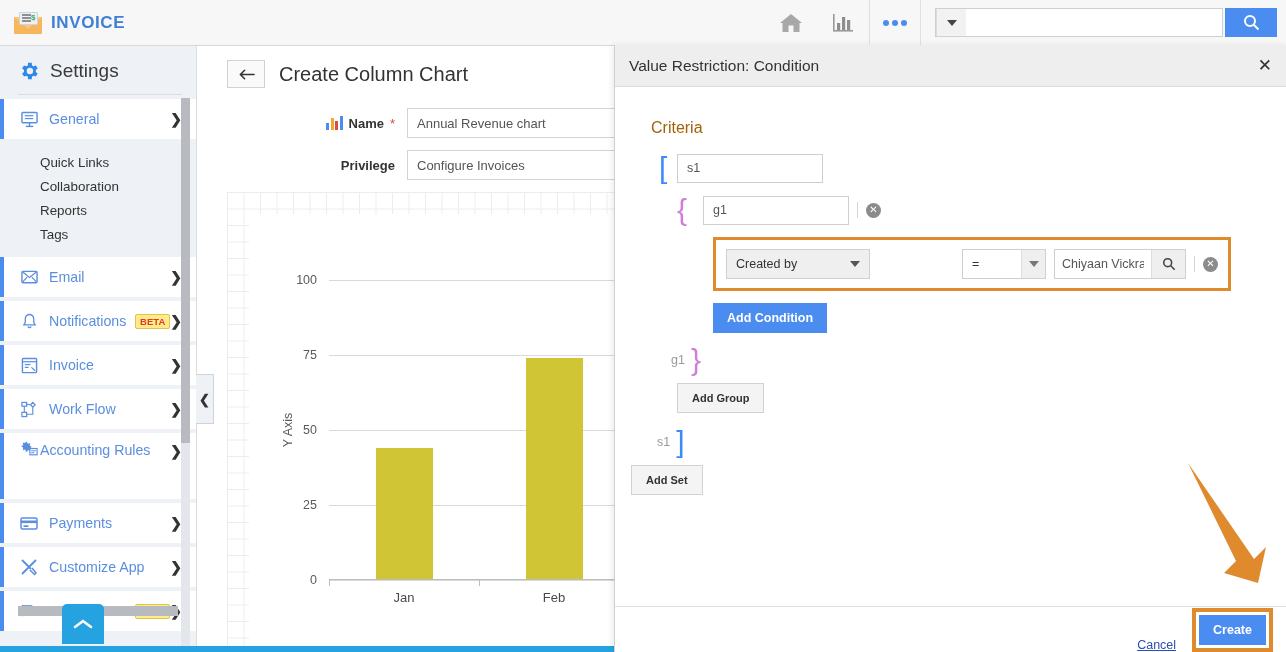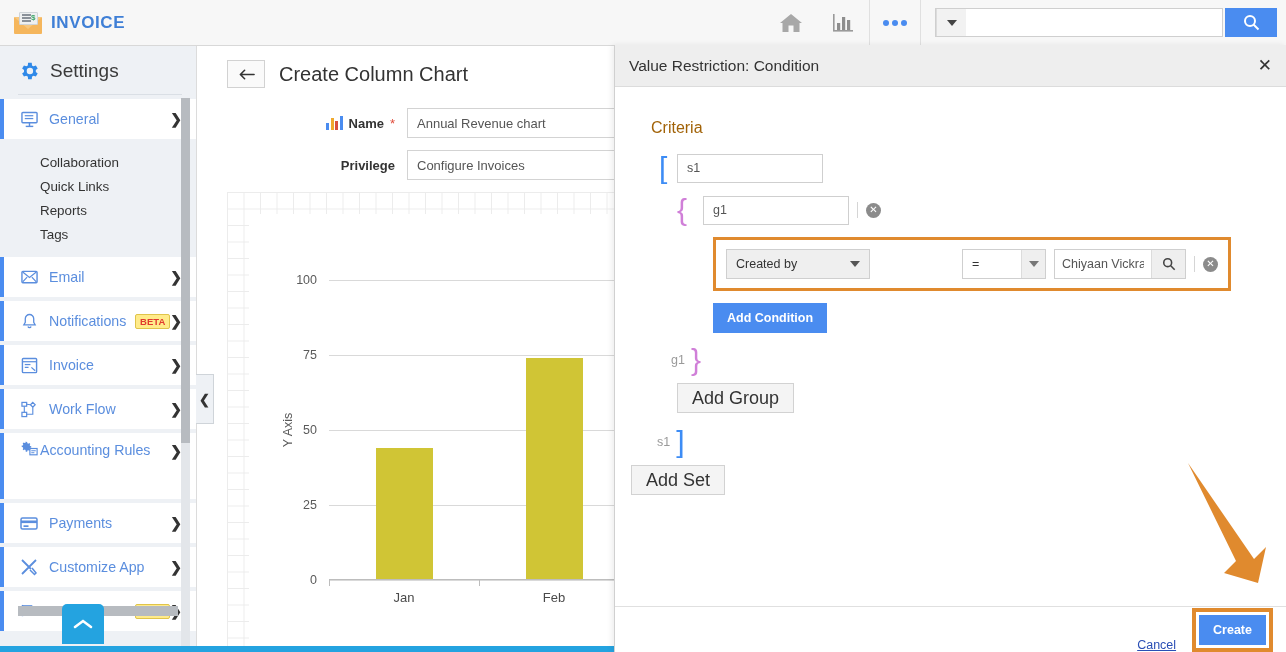--- a/index.html
+++ b/index.html
@@ -280,21 +280,21 @@
     width: 34px; height: 28px; background: #efefef; border-left: 1px solid #dcdcdc;
     display: flex; align-items: center; justify-content: center; cursor: pointer;
   }
   .btn-primary {
     background: #4a8cf0; color: #fff; border: 0; height: 30px; padding: 0 14px;
     font-size: 12.5px; font-weight: bold; cursor: pointer;
     font-family: "Liberation Sans", sans-serif;
   }
   .btn-light {
     background: #f4f4f4; border: 1px solid #d2d2d2; color: #333; height: 30px;
-    padding: 0 14px; font-size: 18px; font-weight: normal; cursor: pointer;
+    padding: 0 14px; font-size: 11px; font-weight: bold; cursor: pointer;
     font-family: "Liberation Sans", sans-serif;
   }
   .closer { display: flex; align-items: center; gap: 6px; }
   .closer .nm { font-size: 12.5px; color: #9a9a9a; }
   .closer .bk { font-size: 30px; line-height: 1; color: #d07fd8; font-weight: 300; }
   .closer .bk.blue { color: #3d8cf5; }
   .modal-foot {
     position: absolute; left: 0; bottom: 0; width: 672px; height: 46px;
     border-top: 1px solid #e0e0e0; display: flex; align-items: flex-end;
     justify-content: flex-end; padding-right: 14px; gap: 0;
@@ -384,22 +384,22 @@
             <line x1="4" y1="5" x2="13" y2="5" stroke="#5b8ede" stroke-width="1.3"></line>
             <line x1="4" y1="8" x2="13" y2="8" stroke="#5b8ede" stroke-width="1.3"></line>
             <line x1="9" y1="12.5" x2="9" y2="16" stroke="#5b8ede" stroke-width="1.5"></line>
             <line x1="5" y1="16.3" x2="13" y2="16.3" stroke="#5b8ede" stroke-width="1.5"></line>
           </svg>
       </span>
       <span class="lbl">General</span>
       <span class="chev">❯</span>
     </div>
     <div class="sb-sub">
+      <div>Quick Links</div>
       <div>Collaboration</div>
-      <div>Quick Links</div>
       <div>Reports</div>
       <div>Tags</div>
     </div>
 
     <div class="sb-item">
       <span class="ico">
         <svg width="17" height="14" viewBox="0 0 18 14">
             <rect x="1" y="1" width="16" height="12" rx="1" fill="none" stroke="#5b8ede" stroke-width="1.5"></rect>
             <path d="M1.8 1.8 L9 7.5 L16.2 1.8" fill="none" stroke="#5b8ede" stroke-width="1.3"></path>
             <path d="M1.8 12.2 L6.5 7.2 M16.2 12.2 L11.5 7.2" fill="none" stroke="#5b8ede" stroke-width="1.3"></path>

